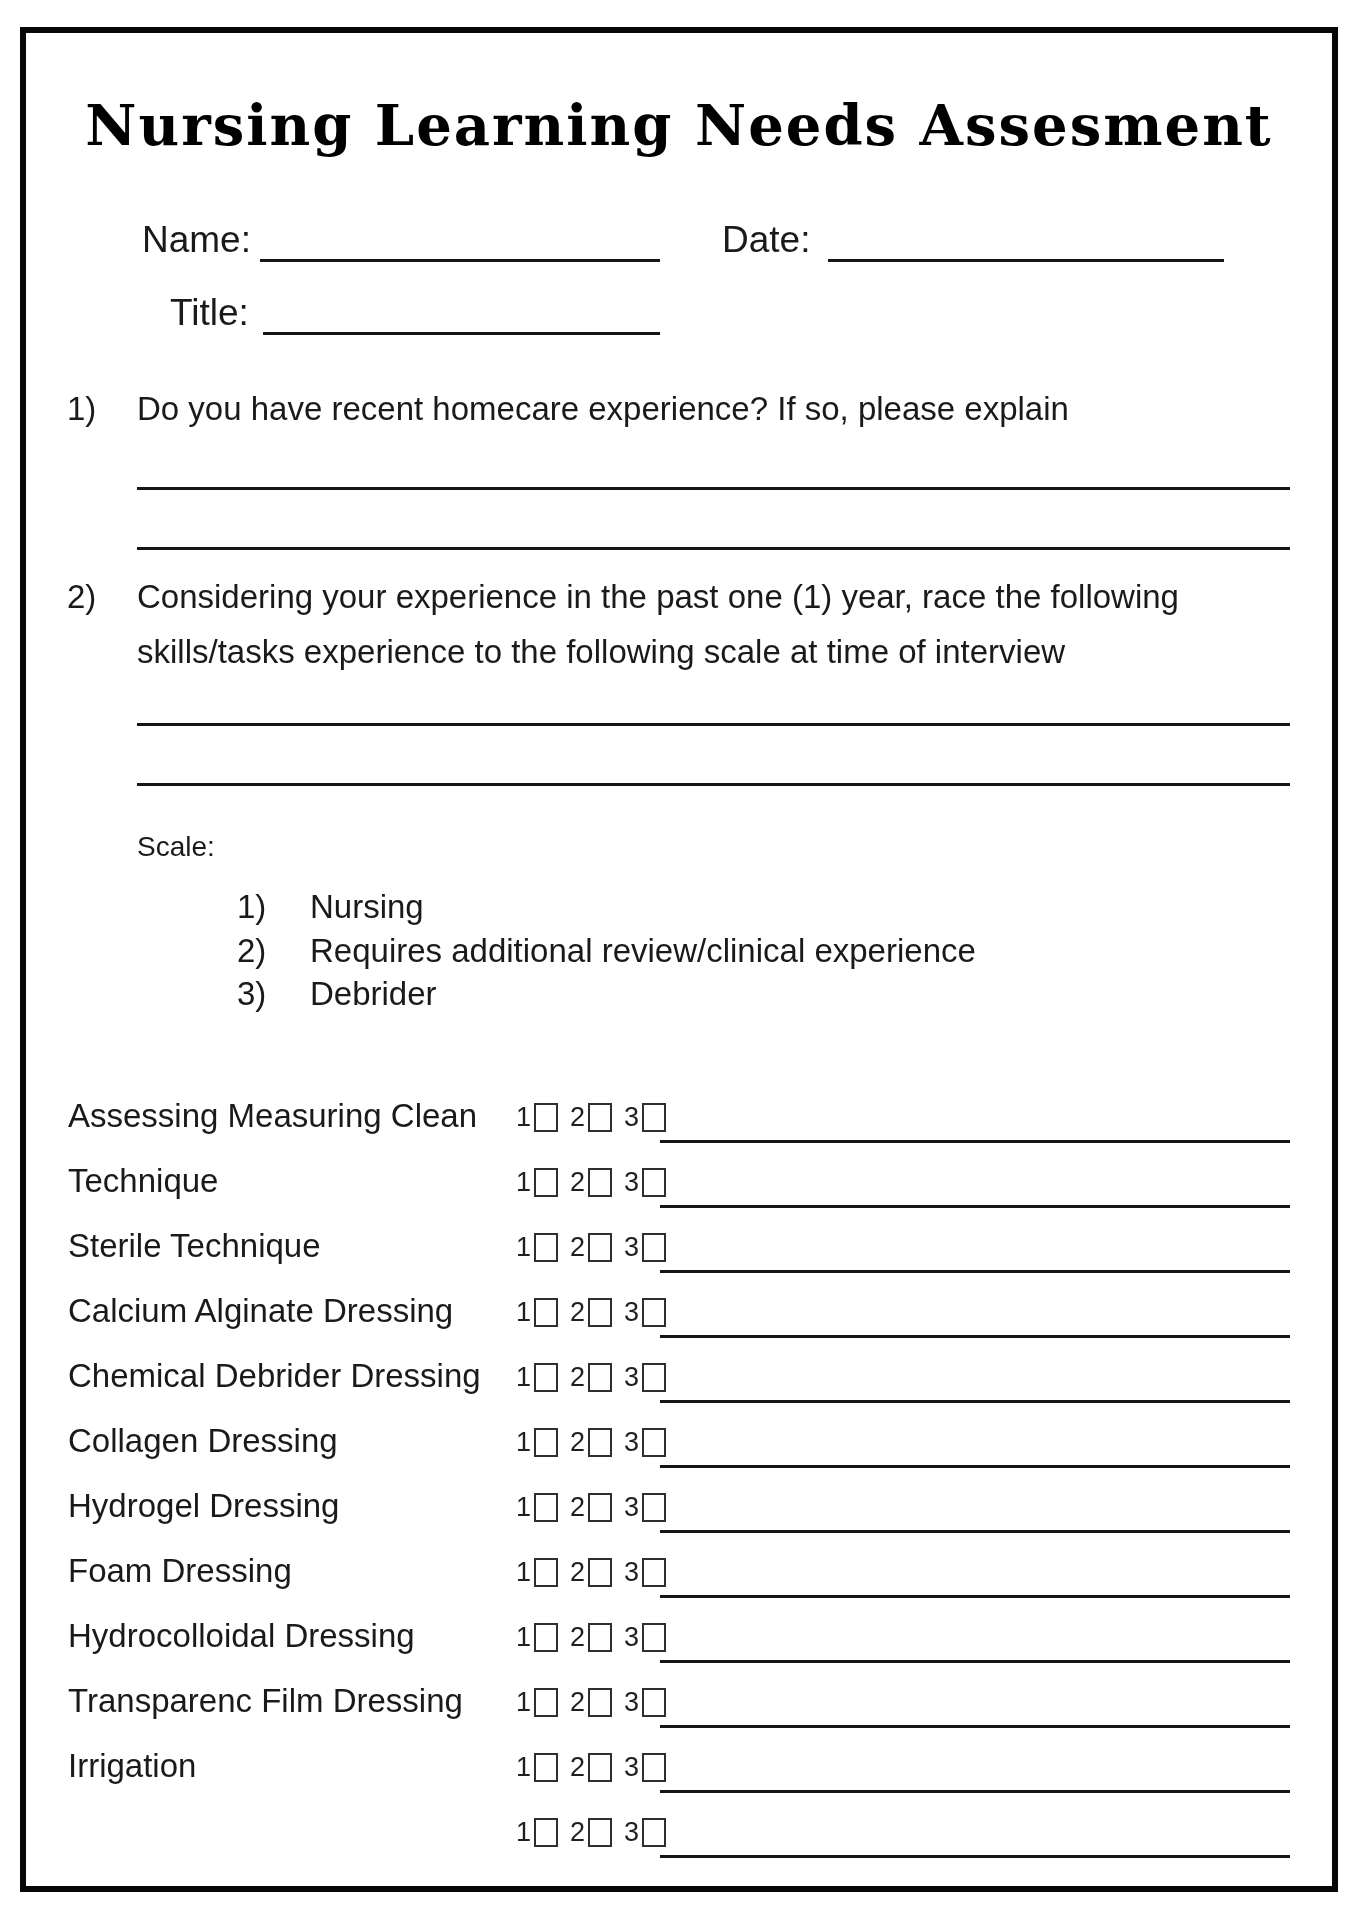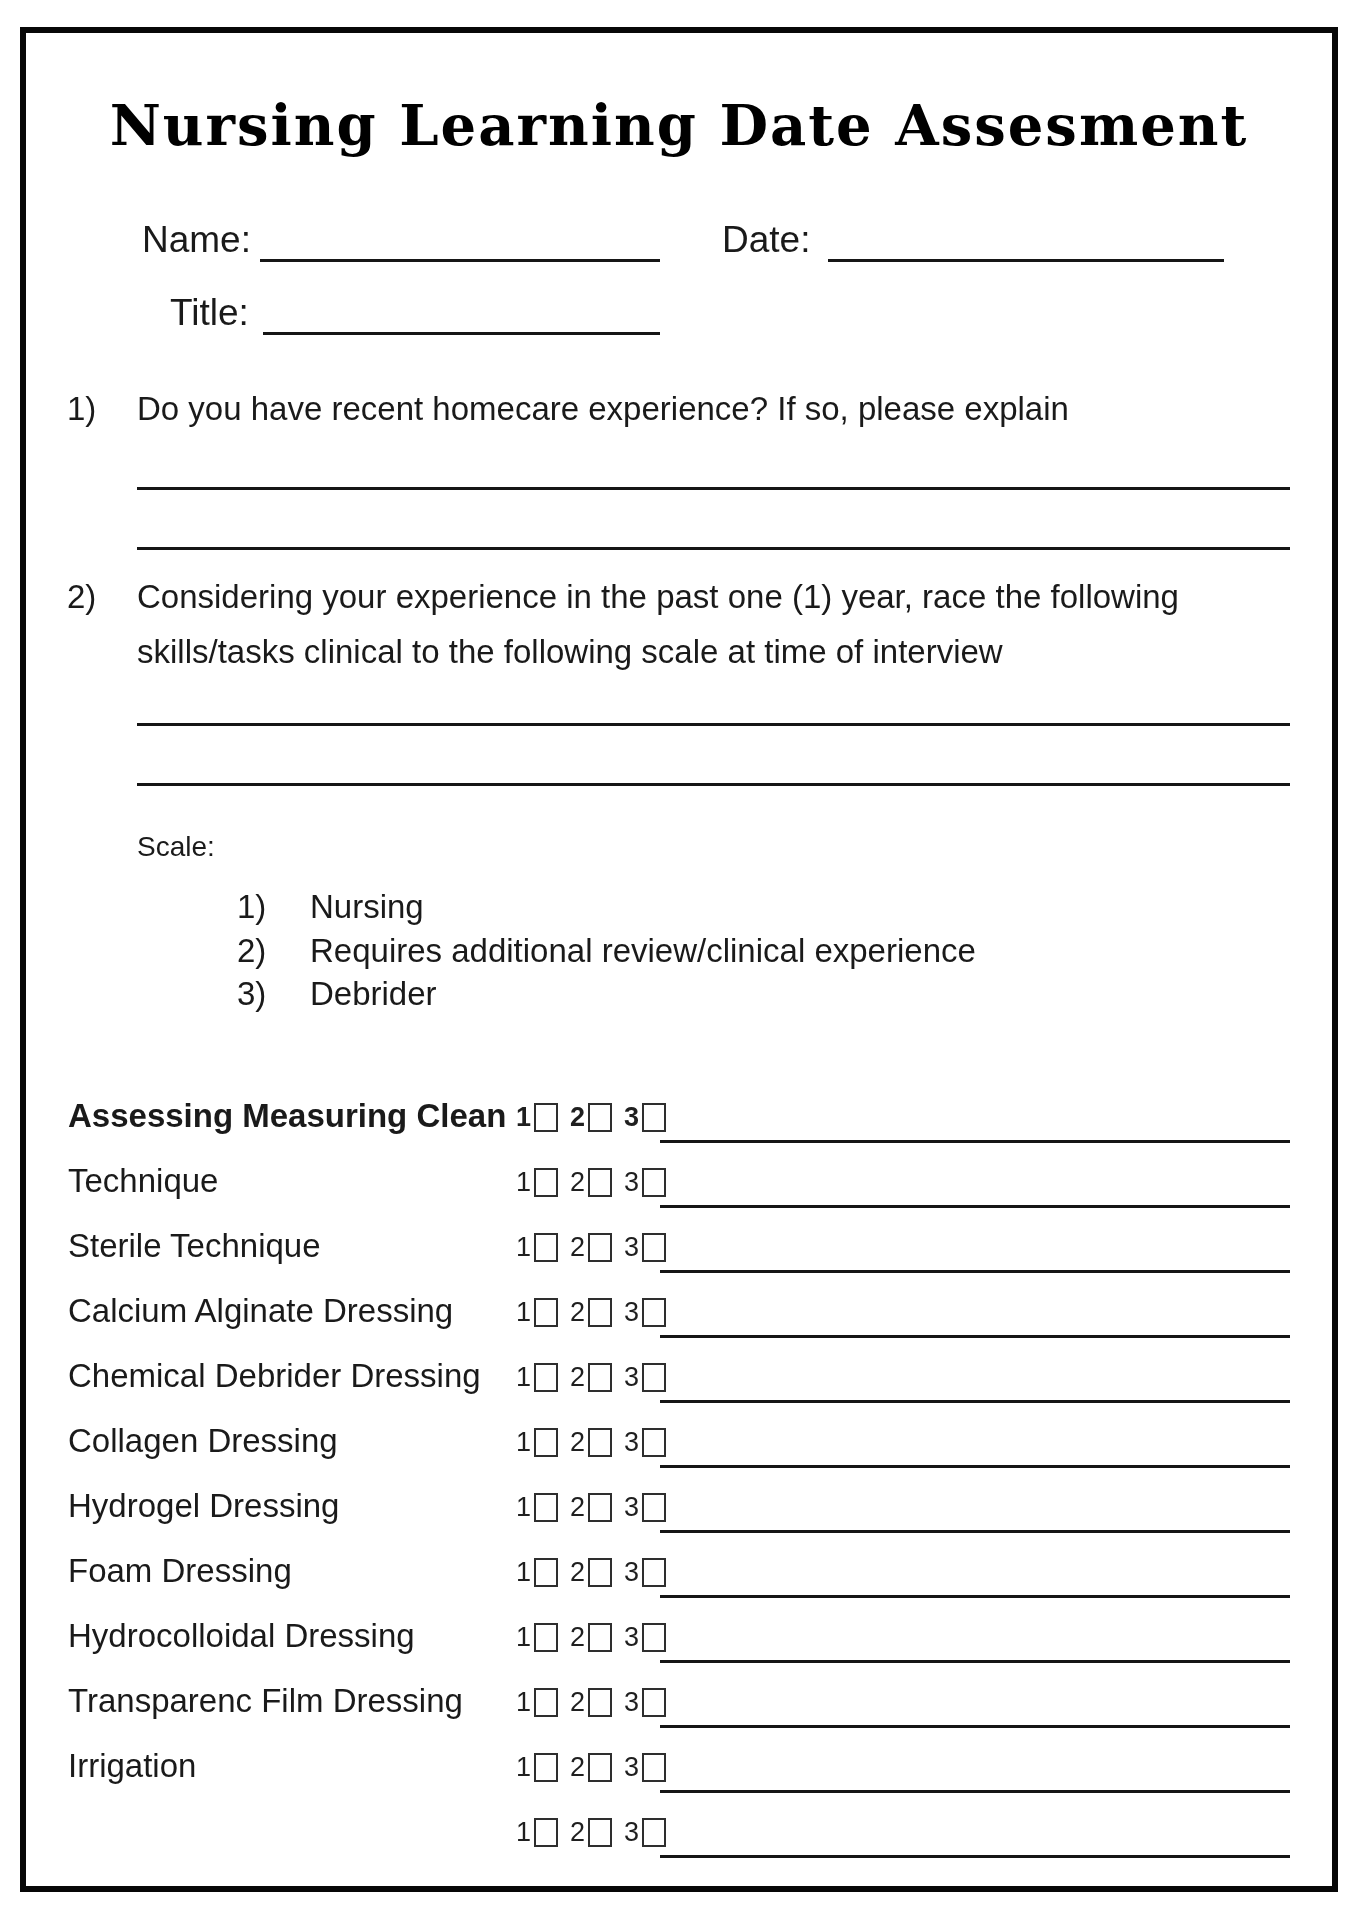--- a/index.html
+++ b/index.html
@@ -34,53 +34,53 @@
     margin:0 12px 0 3px;background:#ffffff;
   }
   .skill-line{position:absolute;left:660px;top:52px;width:630px;border-top:3px solid #161616;height:0;}
 </style>
 </head>
 <body>
 
 <div class="page">
   <div class="frame"></div>
 
-  <div class="main-title">Nursing Learning Date Assesment</div>
+  <div class="main-title">Nursing Learning Needs Assesment</div>
 
   <span class="field-label" style="left:142px;top:219px;">Name:</span>
   <span class="hline" style="left:260px;top:259px;width:400px;"></span>
   <span class="field-label" style="left:722px;top:219px;">Date:</span>
   <span class="hline" style="left:828px;top:259px;width:396px;"></span>
 
   <span class="field-label" style="left:170px;top:292px;">Title:</span>
   <span class="hline" style="left:263px;top:332px;width:397px;"></span>
 
   <span class="q-num" style="left:67px;top:390px;">1)</span>
   <span class="q-text" style="left:137px;top:390px;">Do you have recent homecare experience? If so, please explain</span>
   <span class="hline" style="left:137px;top:487px;width:1153px;"></span>
   <span class="hline" style="left:137px;top:547px;width:1153px;"></span>
 
   <span class="q-num" style="left:67px;top:578px;">2)</span>
   <span class="q-text" style="left:137px;top:578px;">Considering your experience in the past one (1) year, race the following</span>
-  <span class="q-text" style="left:137px;top:633px;">skills/tasks clinical to the following scale at time of interview</span>
+  <span class="q-text" style="left:137px;top:633px;">skills/tasks experience to the following scale at time of interview</span>
   <span class="hline" style="left:137px;top:723px;width:1153px;"></span>
   <span class="hline" style="left:137px;top:783px;width:1153px;"></span>
 
   <span class="scale-label">Scale:</span>
   <div class="scale-item" style="top:888px;">
     <span class="scale-num">1)</span><span>Nursing</span>
   </div>
   <div class="scale-item" style="top:932px;">
     <span class="scale-num">2)</span><span>Requires additional review/clinical experience</span>
   </div>
   <div class="scale-item" style="top:975px;">
     <span class="scale-num">3)</span><span>Debrider</span>
   </div>
 
-  <div class="skill-row" style="top:1088px;font-weight:bold;">
+  <div class="skill-row" style="top:1088px;">
     <span class="skill-label">Assessing Measuring Clean</span>
     <span class="skill-rating">
       <span>1</span>
         <span class="cb"></span>
       <span>2</span>
         <span class="cb"></span>
       <span>3</span>
         <span class="cb"></span>
     </span>
     <span class="skill-line"></span>

